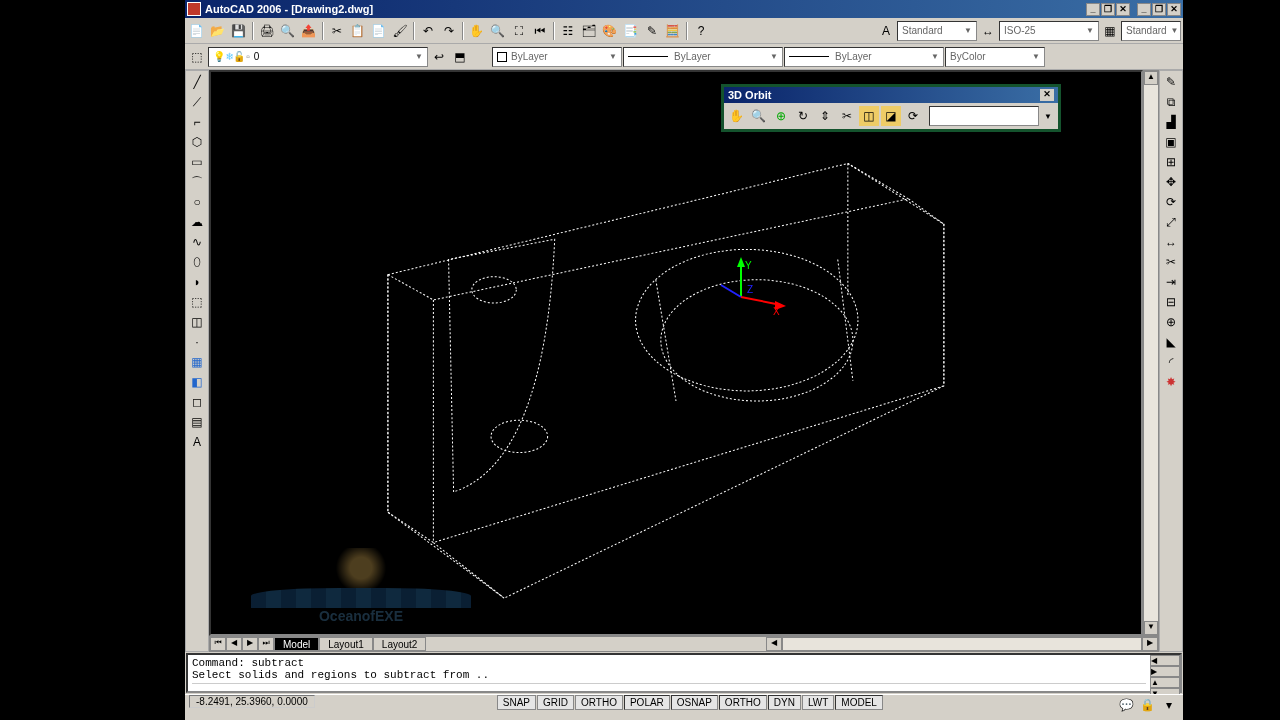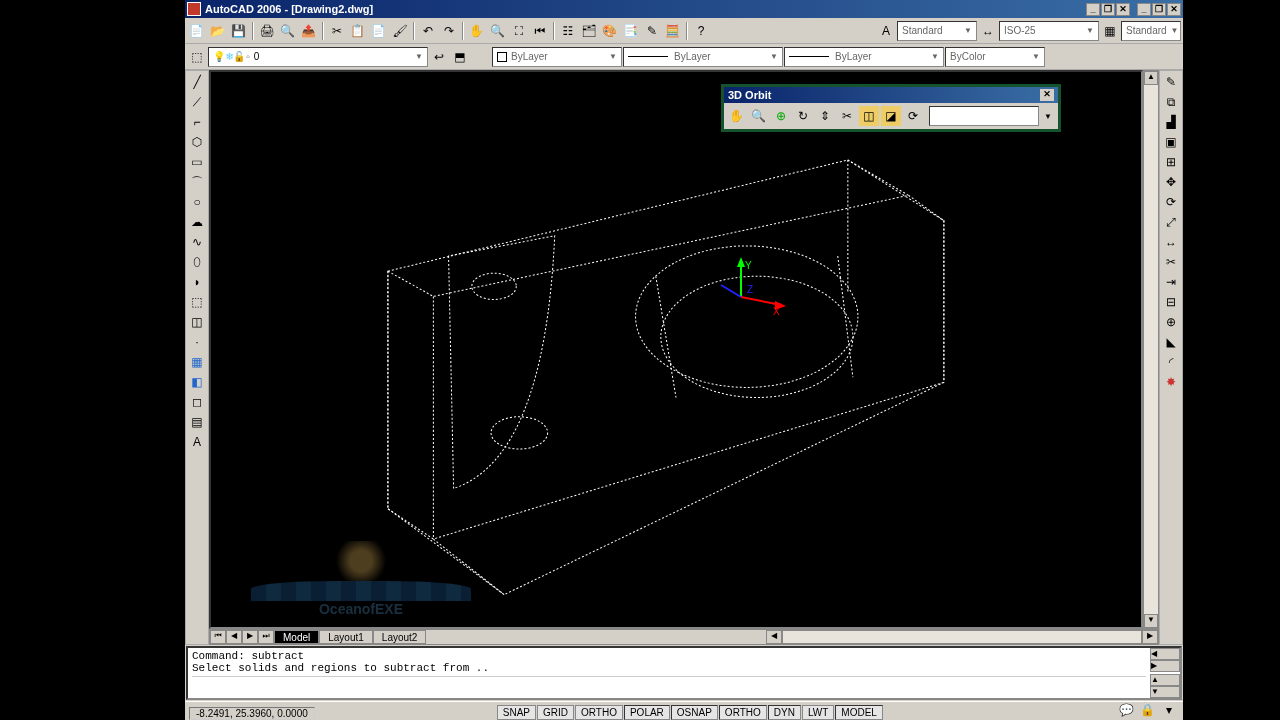--- a/index.html
+++ b/index.html
@@ -29,26 +29,26 @@
 .orbit-tools .tb-btn { width: 20px; height: 20px; }
 .orbit-input { flex: 1; background: #fff; border: 1px inset #888; margin-left: 4px; }
 .scrollbar-v { width: 16px; background: #d4d0c8; border: 1px solid #888; display: flex; flex-direction: column; }
 .scrollbar-v .sb-btn { height: 14px; background: #d4d0c8; border: 1px solid #888; font-size: 8px; text-align: center; cursor: pointer; }
 .scrollbar-v .sb-track { flex: 1; background: #e8e4dc; }
 .tabs-scroll { height: 16px; background: #d4d0c8; display: flex; align-items: center; border: 1px solid #888; }
 .tabs-scroll .nav-btn { width: 16px; height: 14px; border: 1px solid #888; background: #d4d0c8; font-size: 8px; text-align: center; cursor: pointer; }
 .tabs-scroll .tab { padding: 0 8px; border: 1px solid #888; font-size: 10px; cursor: pointer; height: 14px; display: flex; align-items: center; }
 .tabs-scroll .tab.active { background: #000; color: #fff; }
 .tabs-scroll .h-scroll { margin-left: auto; display: flex; }
-.command-area { height: 54px; background: #fff; border: 2px inset #888; margin: 1px; display: flex; }
+.command-area { height: 40px; background: #fff; border: 2px inset #888; margin: 1px; display: flex; }
 .command-text { flex: 1; padding: 2px 4px; font-family: 'Courier New', monospace; font-size: 11px; overflow: hidden; }
 .command-text .line { white-space: pre; }
 .command-scroll { width: 30px; display: flex; flex-direction: column; }
 .command-scroll .sb-btn { height: 12px; border: 1px solid #888; font-size: 8px; background: #d4d0c8; }
-.status-bar { height: 19px; background: #d4d0c8; display: flex; align-items: flex-end; padding: 0 4px; gap: 1px; border-top: 1px solid #fff; }
+.status-bar { height: 26px; background: #d4d0c8; display: flex; align-items: flex-start; padding: 0 4px; gap: 1px; border-top: 1px solid #fff; }
 .status-bar .coords { padding: 0 6px; border: 1px inset #ccc; font-size: 10px; }
 .status-bar .status-btn { padding: 1px 5px; border: 1px solid #888; font-size: 10px; cursor: pointer; background: #e5e5e5; }
 .status-bar .status-btn.active { border: 1px inset #888; }
 .ucs-icon { position: absolute; left: 500px; top: 185px; width: 80px; height: 60px; pointer-events: none; }
 .watermark { position: absolute; left: 40px; bottom: 10px; opacity: 0.3; color: #5599cc; font-size: 14px; font-weight: bold; width:220px; text-align:center;}
 .watermark-img { width:60px; height:40px; background: radial-gradient(circle, #ffcc66 30%, transparent 70%); margin:0 auto;}
 .watermark-wave { height:20px; background: repeating-linear-gradient(90deg,#2266aa 0 15px,#3388cc 15px 30px); border-radius: 40% 40% 0 0; }
 </style>
 </head>
 <body>

